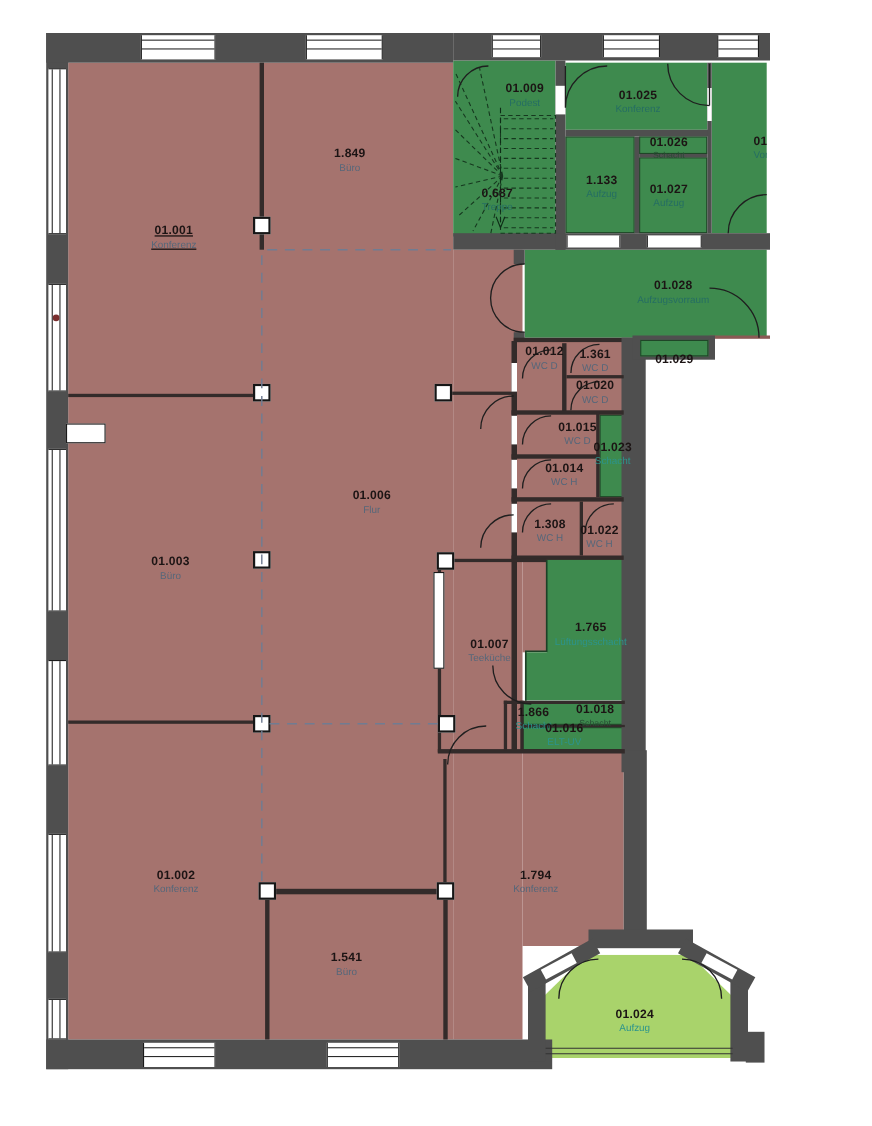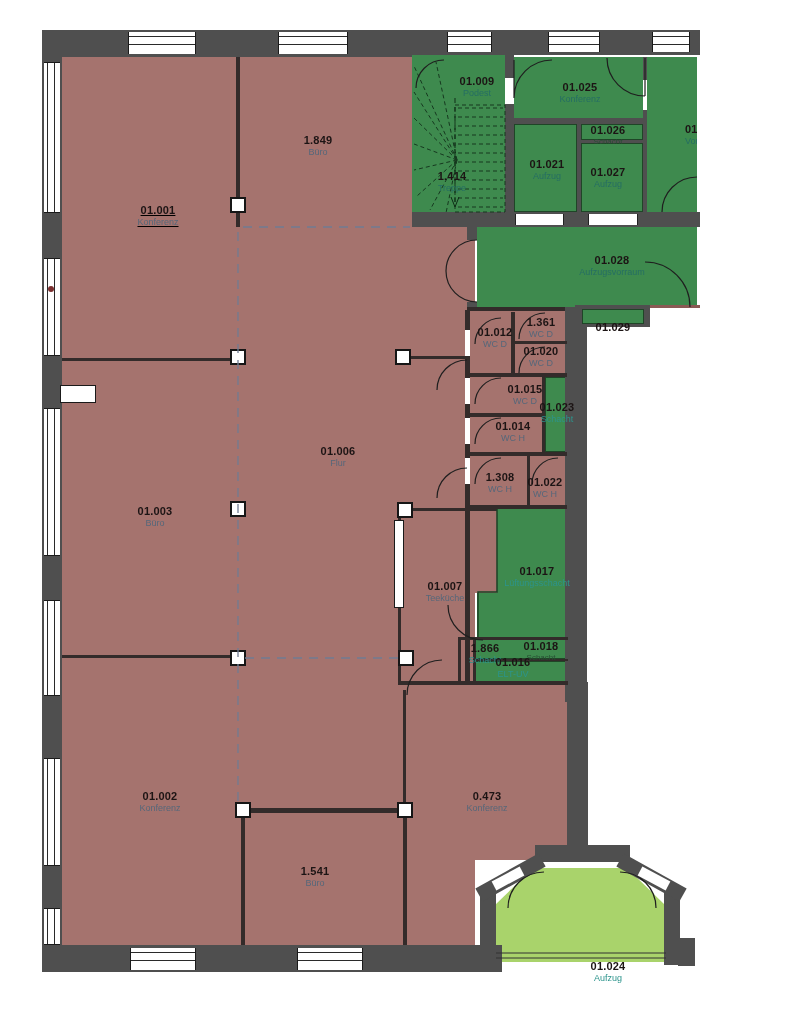--- a/index.html
+++ b/index.html
@@ -210,59 +210,59 @@
   </div>
   <div class="lbl" style="left:160px;top:802px;">
     <div class="num">01.002</div>
       <div class="nm">Konferenz</div>
   </div>
   <div class="lbl" style="left:315px;top:877px;">
     <div class="num">1.541</div>
       <div class="nm">Büro</div>
   </div>
   <div class="lbl" style="left:487px;top:802px;">
-    <div class="num">0.473</div>
+    <div class="num">1.794</div>
       <div class="nm">Konferenz</div>
   </div>
   <div class="lbl" style="left:445px;top:592px;">
     <div class="num">01.007</div>
       <div class="nm">Teeküche</div>
   </div>
   <div class="lbl" style="left:452px;top:182px;">
-    <div class="num">1.414</div>
+    <div class="num">0.687</div>
       <div class="nm-g">Treppe</div>
   </div>
   <div class="lbl" style="left:477px;top:87px;">
     <div class="num">01.009</div>
       <div class="nm-g">Podest</div>
   </div>
   <div class="lbl" style="left:580px;top:93px;">
     <div class="num">01.025</div>
       <div class="nm-g">Konferenz</div>
   </div>
   <div class="lbl" style="left:608px;top:135px;">
     <div class="num">01.026</div>
       <div class="nm-d">Schacht</div>
   </div>
   <div class="lbl" style="left:547px;top:170px;">
-    <div class="num">01.021</div>
+    <div class="num">1.133</div>
       <div class="nm-g">Aufzug</div>
   </div>
   <div class="lbl" style="left:608px;top:178px;">
     <div class="num">01.027</div>
       <div class="nm-g">Aufzug</div>
   </div>
   <div class="lbl" style="left:612px;top:266px;">
     <div class="num">01.028</div>
       <div class="nm-g">Aufzugsvorraum</div>
   </div>
   <div class="lbl" style="left:613px;top:328px;text-align:right;">
     <div class="num">01.029</div>
   </div>
-  <div class="lbl" style="left:495px;top:338px;text-align:center;">
+  <div class="lbl" style="left:495px;top:326px;text-align:center;">
     <div class="num">01.012</div>
       <div class="nm">WC D</div>
   </div>
   <div class="lbl" style="left:541px;top:328px;">
     <div class="num">1.361</div>
       <div class="nm">WC D</div>
   </div>
   <div class="lbl" style="left:541px;top:357px;">
     <div class="num">01.020</div>
       <div class="nm">WC D</div>
@@ -281,33 +281,33 @@
   </div>
   <div class="lbl" style="left:500px;top:483px;">
     <div class="num">1.308</div>
       <div class="nm">WC H</div>
   </div>
   <div class="lbl" style="left:545px;top:488px;">
     <div class="num">01.022</div>
       <div class="nm">WC H</div>
   </div>
   <div class="lbl" style="left:537px;top:577px;">
-    <div class="num">01.017</div>
+    <div class="num">1.765</div>
       <div class="nm-b">Lüftungsschacht</div>
   </div>
   <div class="lbl" style="left:485px;top:654px;">
     <div class="num">1.866</div>
       <div class="nm-b">Schacht</div>
   </div>
   <div class="lbl" style="left:541px;top:651px;">
     <div class="num">01.018</div>
       <div class="nm-d">Schacht</div>
   </div>
   <div class="lbl" style="left:513px;top:668px;">
     <div class="num">01.016</div>
       <div class="nm-b">ELT-UV</div>
   </div>
-  <div class="lbl" style="left:577px;top:972px;margin-left:31px;">
+  <div class="lbl" style="left:577px;top:928px;">
     <div class="num">01.024</div>
       <div class="nm-b">Aufzug</div>
   </div>
 
 </div>
 
 </body></html>

